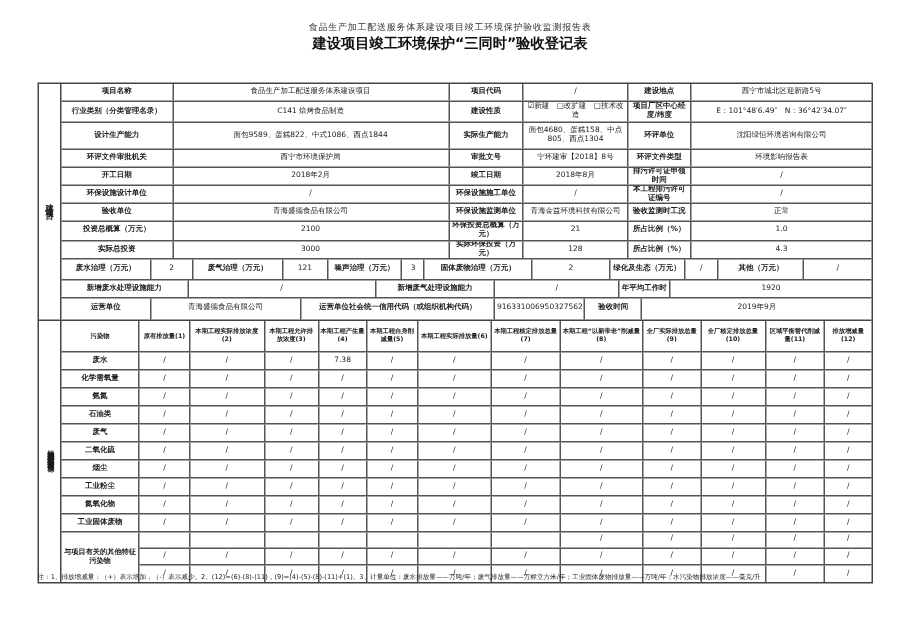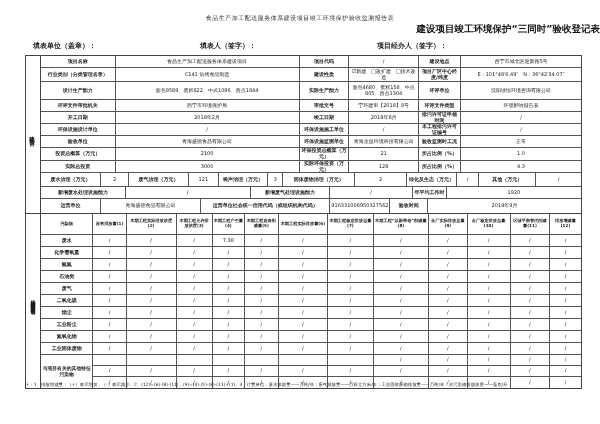--- a/index.html
+++ b/index.html
@@ -3,21 +3,21 @@
 <meta charset="utf-8">
 <style>
   html,body{margin:0;padding:0;background:#e8e8e8;}
   .page{
     position:relative;width:600px;height:424px;background:#ffffff;
     font-family:"DejaVu Sans","Liberation Sans",sans-serif;color:#1b1b1b;
     box-sizing:border-box;overflow:hidden;outline:1px solid #cfcfcf;
   }
   .doc-header{position:absolute;top:14px;left:0;width:100%;text-align:center;
     font-size:6px;color:#333;letter-spacing:.5px;}
-  .doc-title{position:absolute;top:23px;left:0;width:100%;text-align:right;
+  .doc-title{position:absolute;top:23px;left:0;width:100%;text-align:center;
     font-size:9.5px;font-weight:bold;color:#111;}
   .sign-row{position:absolute;top:41px;left:33px;width:540px;height:10px;
     font-size:7px;font-weight:bold;}
   .sign-row span{position:absolute;white-space:nowrap;}
   .sign-unit{left:0;}
   .sign-person{left:167px;}
   .sign-handler{left:344px;}
   .main-table{position:absolute;top:55px;left:25px;width:557px;
     border:1px solid #444;box-sizing:border-box;background:#fff;}
   .section{display:flex;align-items:stretch;}
@@ -47,25 +47,20 @@
     color:#222;white-space:nowrap;overflow:hidden;}
   .page-num{position:absolute;top:400px;left:0;width:100%;text-align:center;
     font-size:6.5px;color:#333;}
 </style>
 </head>
 <body>
 
 <div class="page">
   <div class="doc-header">食品生产加工配送服务体系建设项目竣工环境保护验收监测报告表</div>
   <div class="doc-title">建设项目竣工环境保护“三同时”验收登记表</div>
-  <div class="sign-row">
-    <span class="sign-unit">填表单位（盖章）：</span>
-    <span class="sign-person">填表人（签字）：</span>
-    <span class="sign-handler">项目经办人（签字）：</span>
-  </div>
 
   <div class="main-table">
     <div class="section">
       <div class="side-cell">建设项目</div>
       <div class="rows" id="tableA-rows">
           <div class="trow" style="height: 12px;">
             <div class="cell lab" style="width: 13.8%; flex: 0 0 13.8%;">项目名称</div>
             <div class="cell val" style="width: 34.1%; flex: 0 0 34.1%;">食品生产加工配送服务体系建设项目</div>
             <div class="cell lab" style="width: 9.2%; flex: 0 0 9.2%;">项目代码</div>
             <div class="cell val" style="width: 12.9%; flex: 0 0 12.9%;">/</div>

